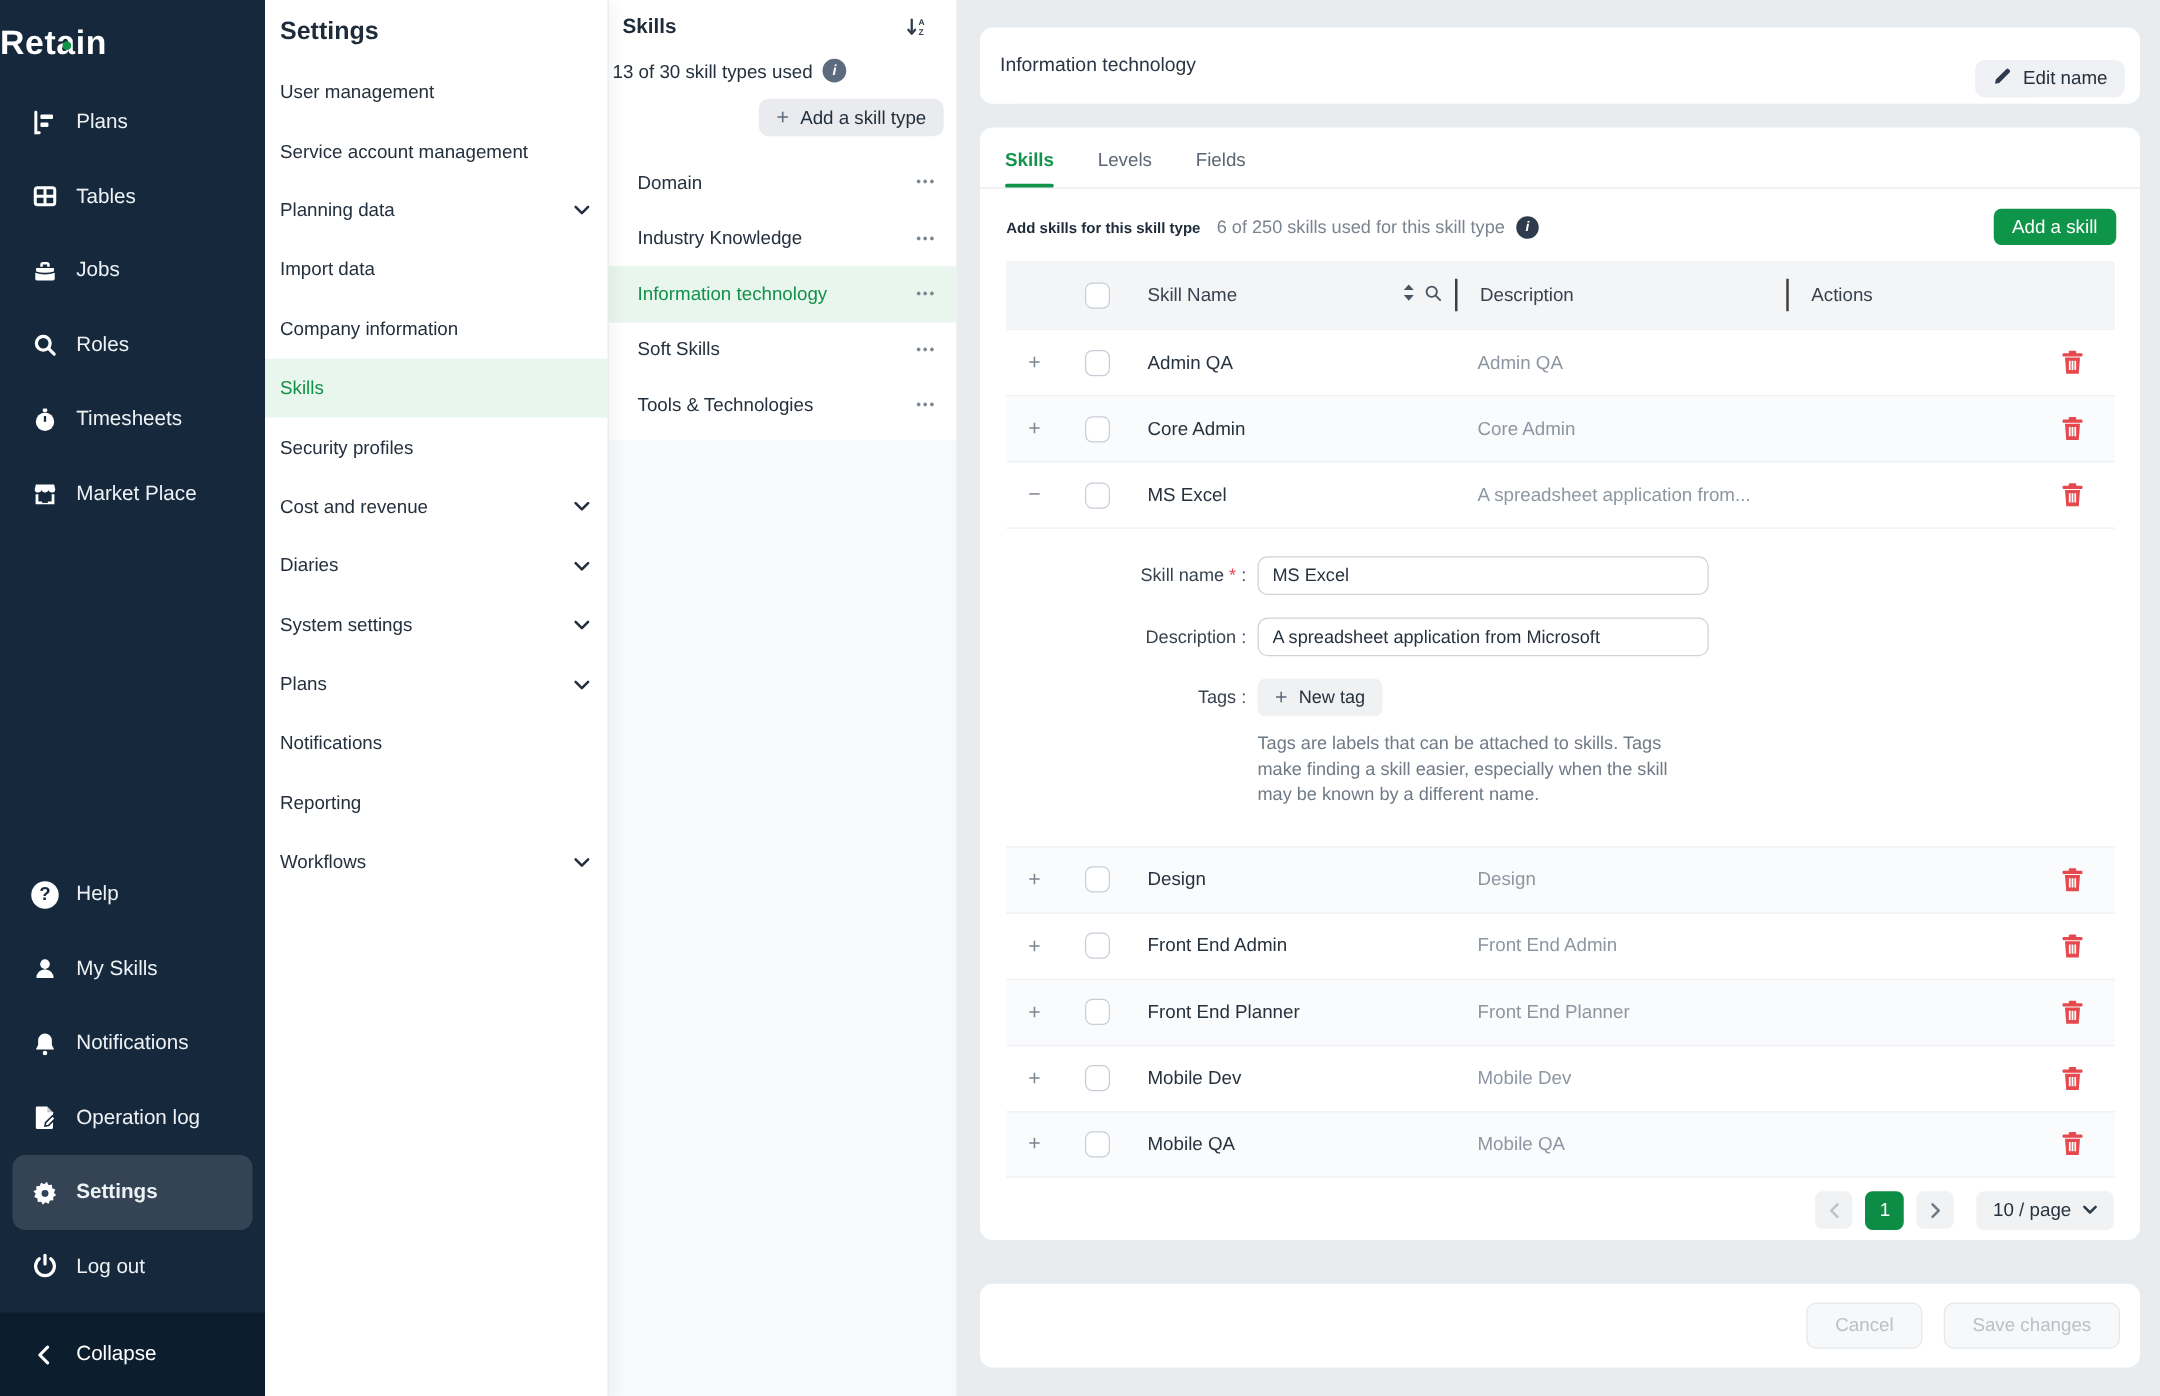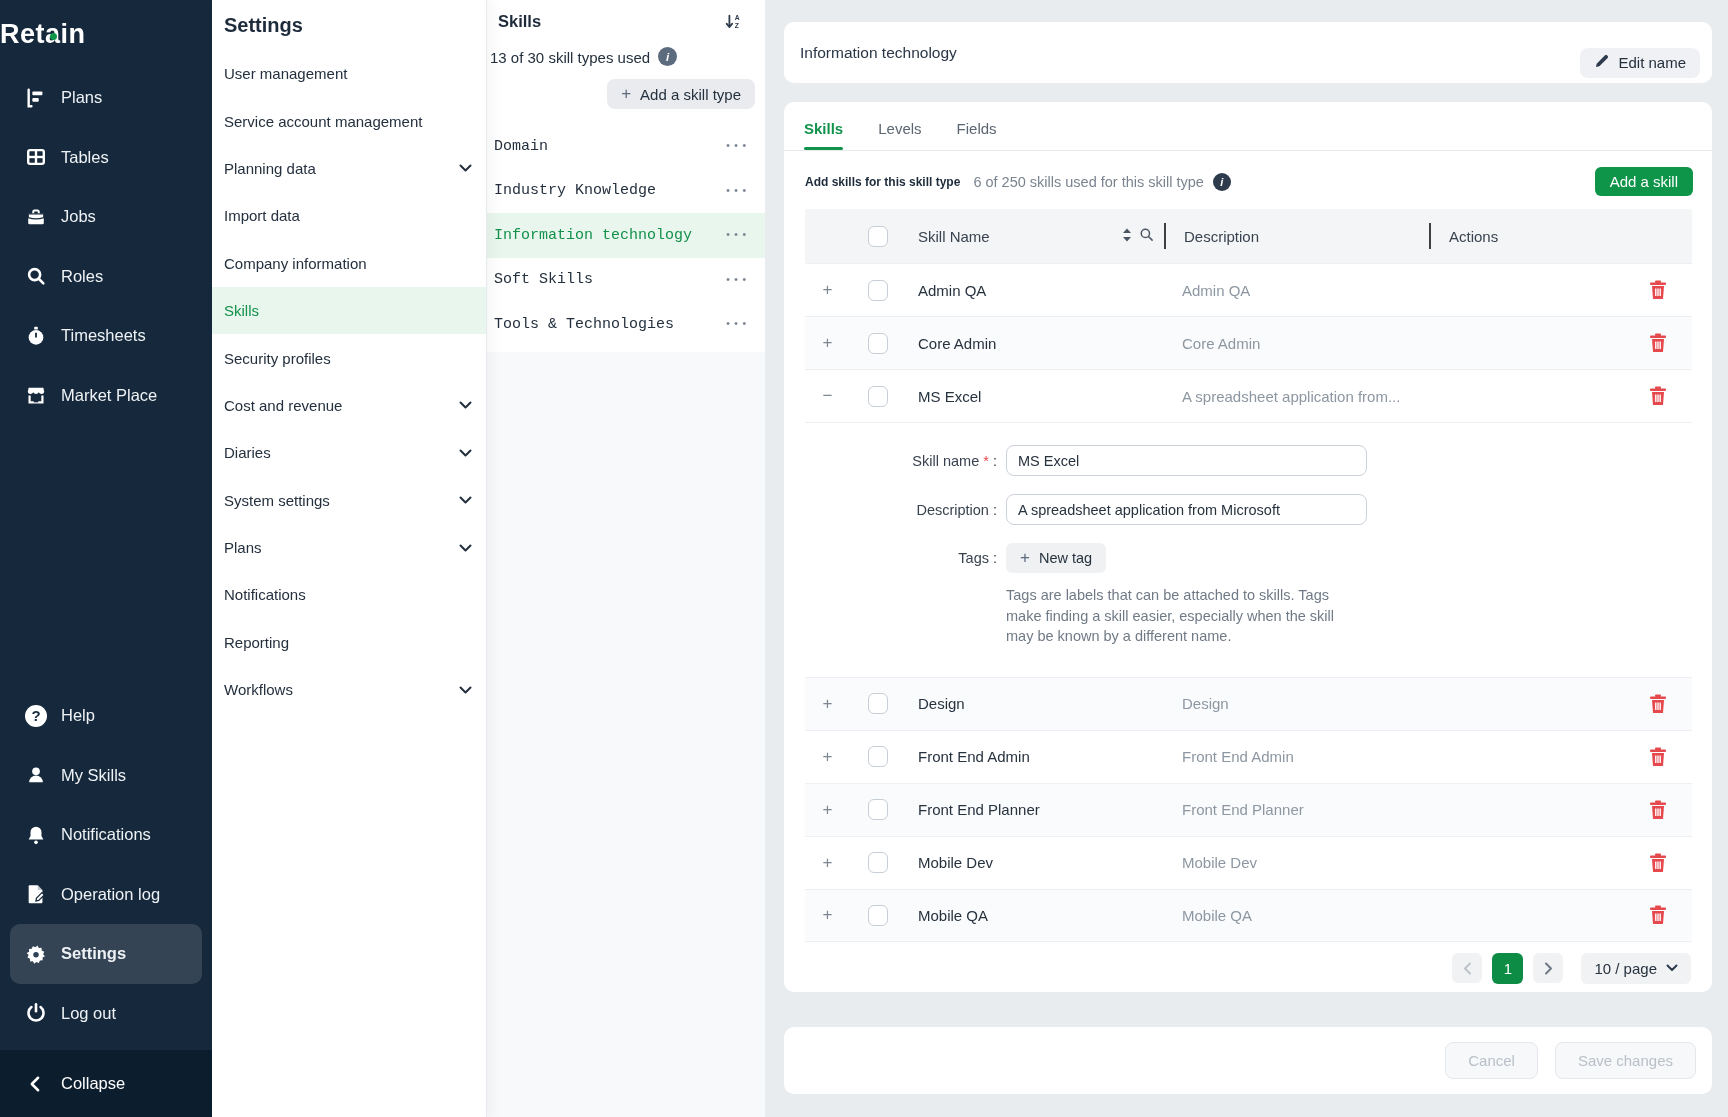--- a/index.html
+++ b/index.html
@@ -31,21 +31,21 @@
   .sk-white { background:#fff; padding-top:12px; height:352px; }
   .sk-head { display:flex; align-items:center; padding:0 23px 0 12px; }
   .sk-title { font-size:16.5px; font-weight:700; color:#1d2b3a; }
   .sk-sort { margin-left:auto; display:flex; cursor:pointer; }
   .sk-usage { display:flex; align-items:flex-end; gap:8px; padding:16px 0 0 4px; font-size:15px; color:#24303e; }
   .info-dot { width:19px; height:19px; border-radius:50%; background:#5d6b7e; color:#fff; font-size:11.5px; font-weight:700; display:flex; align-items:center; justify-content:center; font-style:italic; }
   .sk-add-row { display:flex; justify-content:flex-end; padding:13px 10px 0 0; }
   .sk-add-btn { height:30px; padding:0 14px; background:#e9ebee; border:none; border-radius:8px; font-size:15px; color:#24303e; display:flex; align-items:center; gap:9px; cursor:pointer; font-family:inherit; }
   .plus-glyph { font-size:17px; color:#5d6b7e; }
   .sk-list { margin-top:15px; }
-  .sk-item { height:44.5px; display:flex; align-items:center; padding:0 16px 0 8px; font-size:15px; color:#24303e; cursor:pointer;font-family:Liberation Mono, monospace; }
+  .sk-item { height:44.5px; display:flex; align-items:center; padding:0 16px 0 24px; font-size:15px; color:#24303e; cursor:pointer; }
   .sk-item.active { background:#e9f6ee; color:#13904a; }
   .dots { margin-left:auto; font-size:11px; letter-spacing:1.5px; color:#7c8691; cursor:pointer; }
 
   
   .main { position:absolute; left:765px; top:0; width:963px; height:1117px; }
   .card { background:#fff; border-radius:10px; margin:0 16px 0 19px; }
   .header-card { margin-top:22px; height:61px; display:flex; align-items:center; justify-content:space-between; padding:0 12px 0 16px; }
   .page-title { font-size:15.5px; color:#2a3645; }
   .edit-btn { height:30px; padding:0 14px; background:#f0f1f4; border:none; border-radius:8px; display:flex; align-items:center; gap:8px; font-size:15px; color:#24303e; cursor:pointer; font-family:inherit;margin-top:20px; }
 

